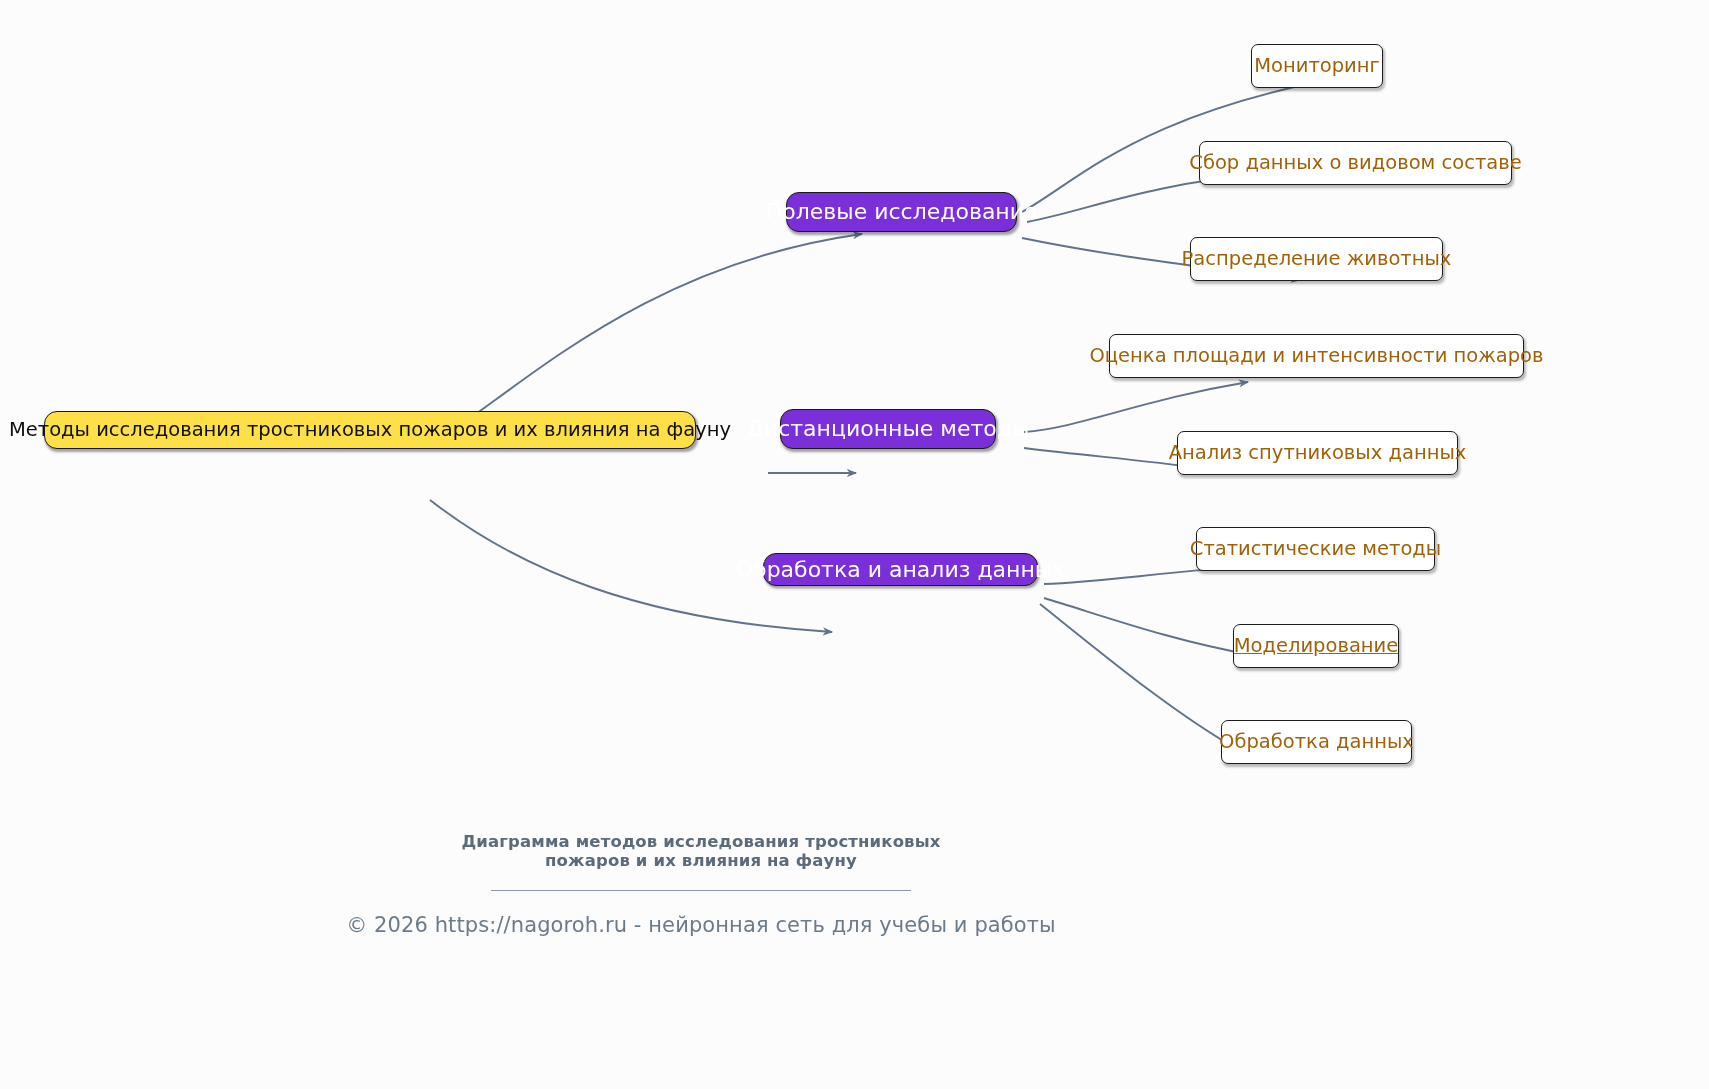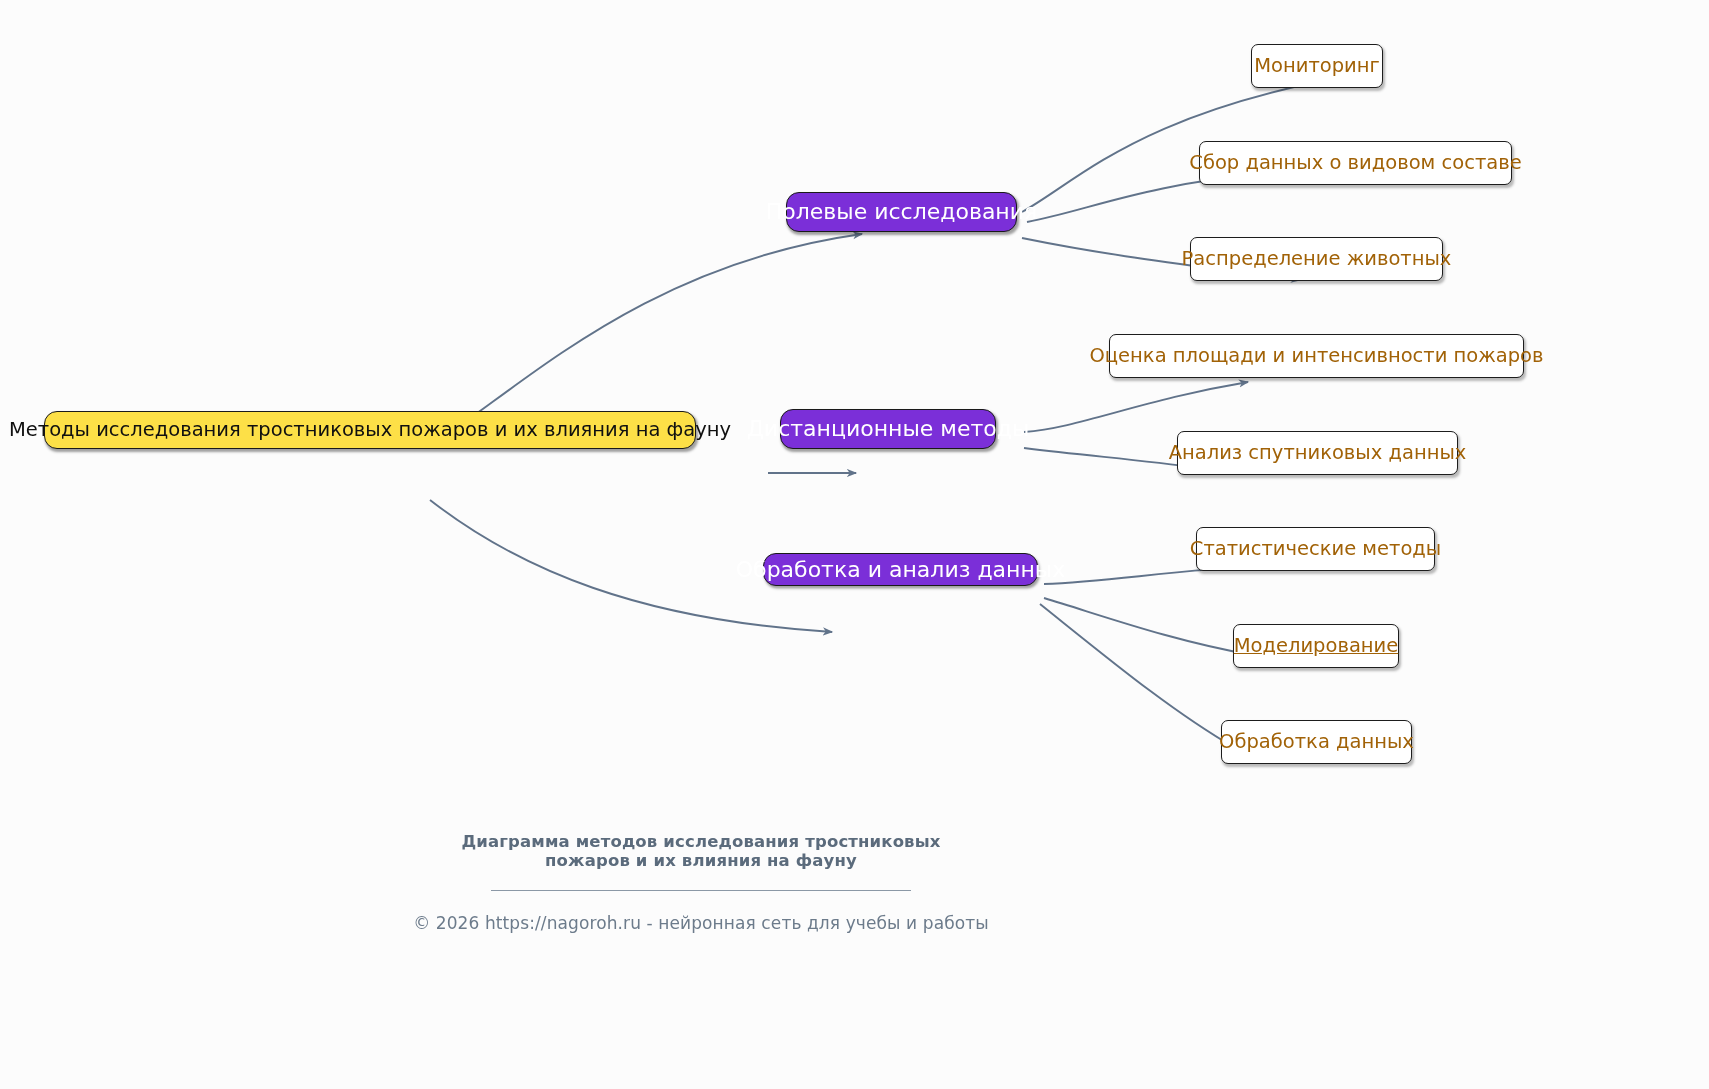--- a/index.html
+++ b/index.html
@@ -76,21 +76,21 @@
     letter-spacing: 0.15px;
   }
   .footer-rule {
     width: 420px;
     height: 0;
     margin: 19px auto 0 auto;
     border-top: 1.6px solid #8b98a6;
   }
   .footer-credit {
     margin-top: 22px;
-    font-size: 17px;
+    font-size: 21px;
     color: #6c7b8b;
     letter-spacing: 0.1px;
   }
 </style>
 </head>
 <body>
 
 <div id="canvas">
 
   <svg id="edge-layer" viewBox="0 0 1709 1089" xmlns="http://www.w3.org/2000/svg">

